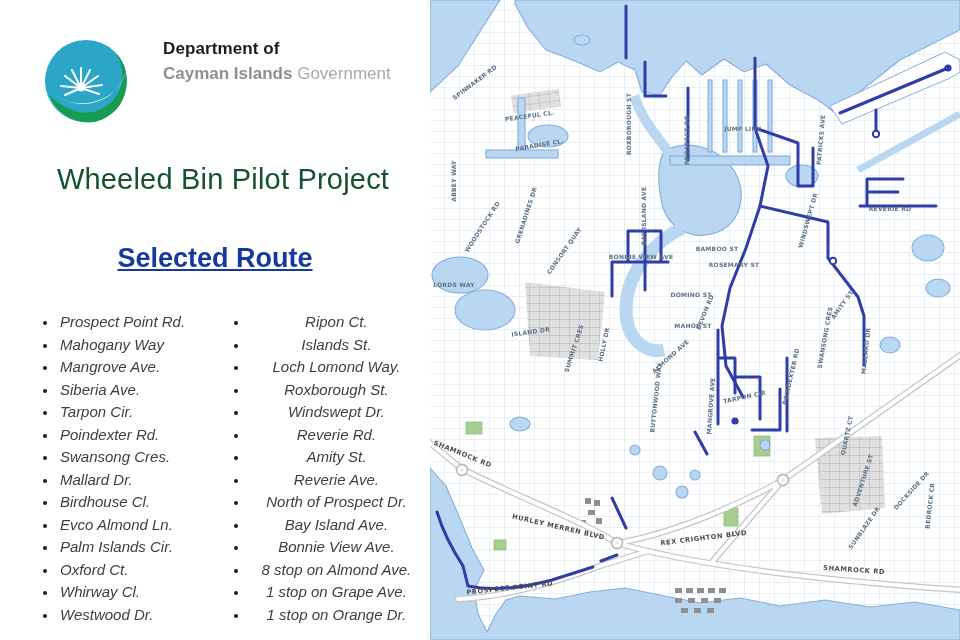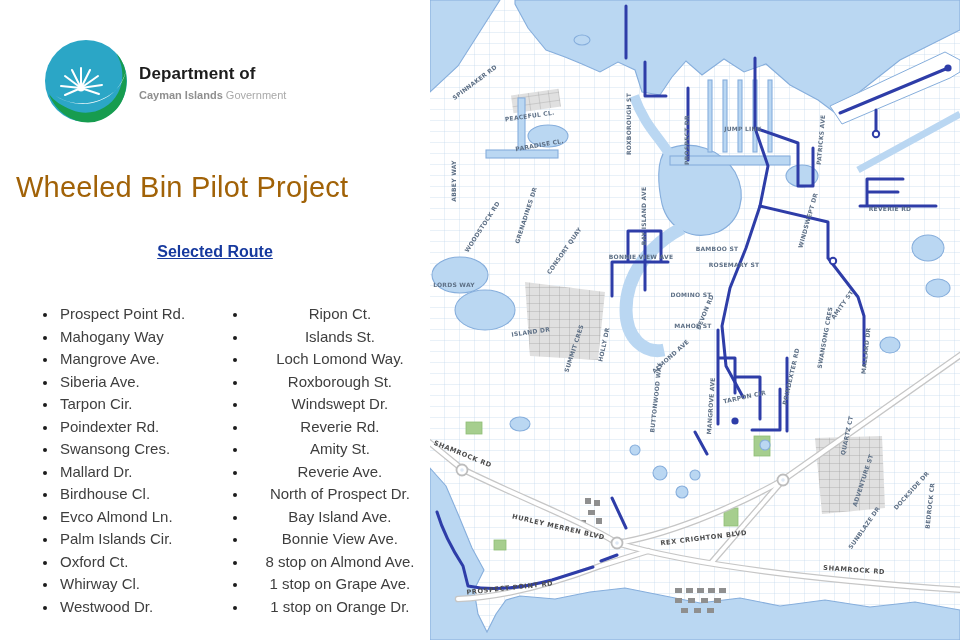--- a/index.html
+++ b/index.html
@@ -1,30 +1,30 @@
 <!DOCTYPE html>
 <html><head>
 <meta charset="utf-8">
 <style>
   html,body{margin:0;padding:0;background:#fff;}
   .page{position:relative;width:960px;height:640px;overflow:hidden;background:#fff;
         font-family:"Liberation Sans","DejaVu Sans",sans-serif;display:flex;}
   .left-panel{width:430px;height:640px;position:relative;background:#fff;}
-  .logo-row{position:absolute;left:43px;top:38px;display:flex;align-items:center;}
+  .logo-row{position:absolute;left:43px;top:38px;display:flex;gap:24px;}
   .logo-mark{width:88px;height:88px;flex:0 0 auto;}
   .logo-text{margin-left:8px;}
   .org-name{font-size:17px;font-weight:bold;color:#1c1c1c;line-height:21px;letter-spacing:.1px;}
-  .org-sub{font-size:11px;color:#a9a9a9;margin-top:5px;}
+  .org-sub{font-size:17px;color:#a9a9a9;margin-top:5px;}
   .org-sub .sub-b{color:#8f8f8f;font-weight:bold;}
-  .title{position:absolute;top:152px;left:0;width:430px;margin:16px;text-align:left;
-         font-size:29px;line-height:38px;font-weight:500;color:#a16207;letter-spacing:.2px;}
+  .title{position:absolute;top:152px;left:0;width:430px;margin:8px;text-align:center;
+         font-size:29px;line-height:38px;font-weight:500;color:#14532d;letter-spacing:.2px;}
   .subtitle{position:absolute;top:243px;left:0;width:430px;margin:0;text-align:center;
-            font-size:16px;font-weight:bold;color:#16399e;text-decoration:underline;cursor:pointer;}
+            font-size:27px;font-weight:bold;color:#16399e;text-decoration:underline;cursor:pointer;}
   .lists{position:absolute;top:303px;left:0;width:430px;display:flex;}
-  .lists ul{margin:0;padding:0 0 0 20px;list-style:disc;}
+  .lists ul{margin:8px;padding:0 0 0 20px;list-style:disc;font-style:italic;}
   #route-list-left{margin-left:38px;width:150px;}
   #route-list-right{margin-left:26px;width:190px;text-align:center;}
   .lists li{font-size:15px;color:#3e3e3e;line-height:22.5px;padding-left:2px;}
   .lists li::marker{color:#1c1c1c;font-size:13px;}
   .map-panel{width:530px;height:640px;position:relative;}
   .maplbl{font-family:"DejaVu Sans",sans-serif;font-size:6px;font-weight:bold;fill:#5e7086;
           letter-spacing:.25px;text-anchor:middle;}
   .maplbl.road{fill:#4c4c4c;font-size:6.6px;letter-spacing:.6px;}
 </style>
 </head>

